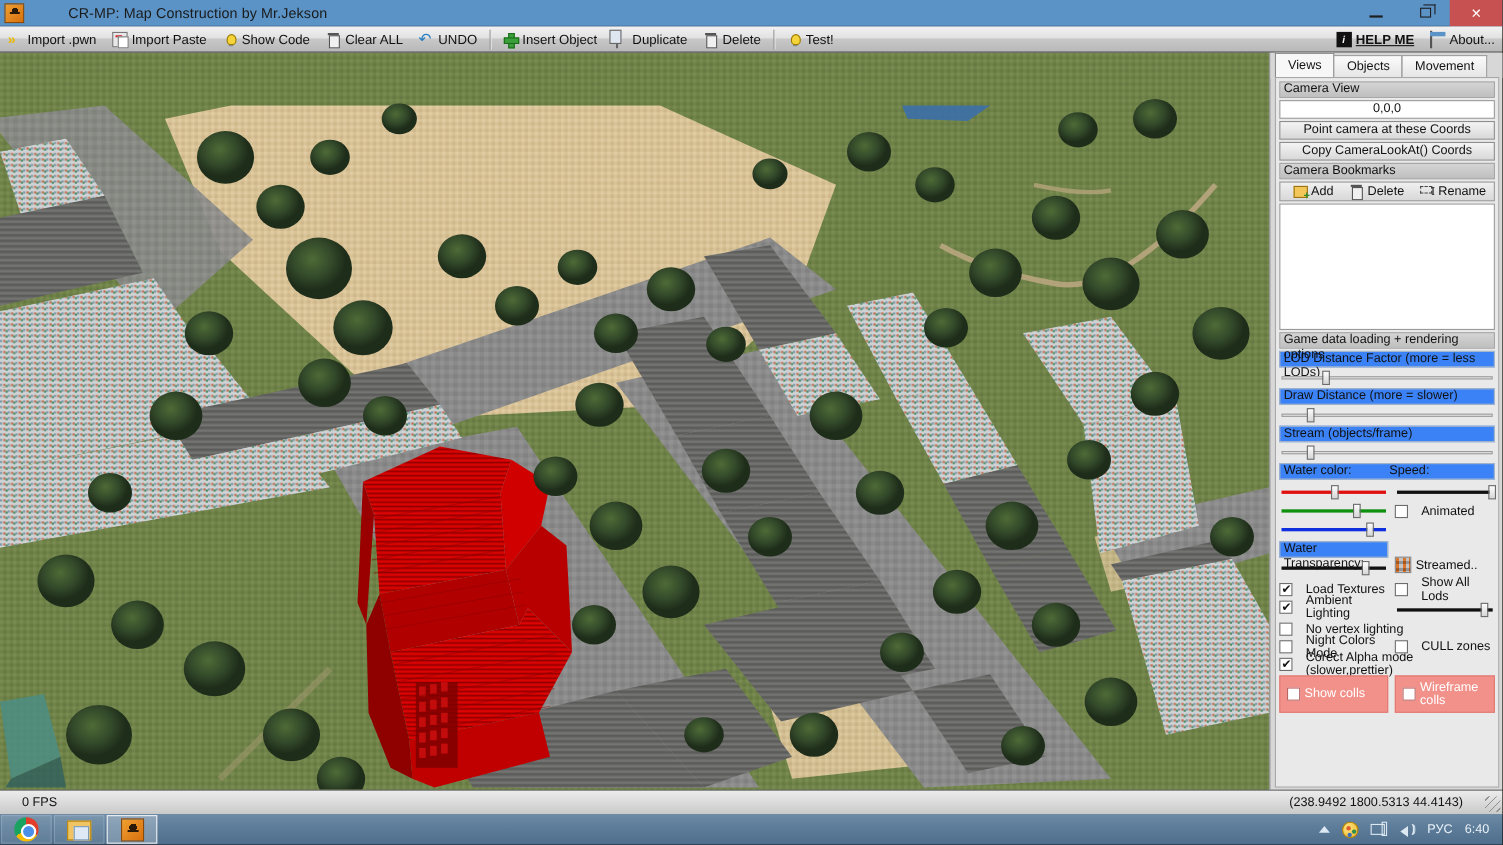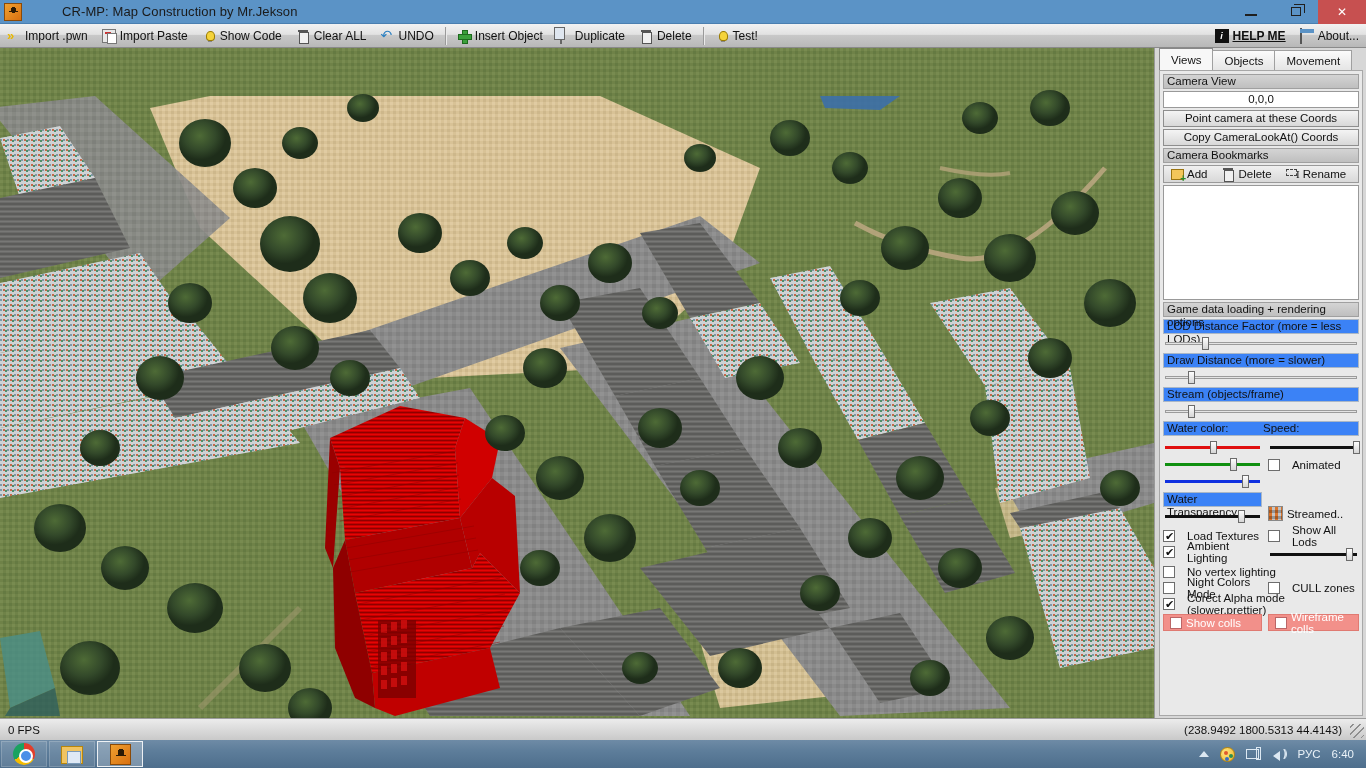--- a/index.html
+++ b/index.html
@@ -125,21 +125,21 @@
   .txtbox {
     height: 17px; background: #fff; border: 1px solid #999; text-align: center;
     line-height: 15px; font-size: 11.5px; margin-bottom: 2px;
   }
   .btn {
     height: 17px; background: linear-gradient(to bottom,#f4f4f4,#d8d8d8);
     border: 1px solid #8e8e8e; text-align: center; line-height: 15px;
     font-size: 11.5px; margin-bottom: 2px;
   }
   .btnrow { display: flex; height: 18px; background: linear-gradient(to bottom,#f0f0f0,#d8d8d8);
-            border: 1px solid #9a9a9a; margin-bottom: 2px; align-items: center; }
+            border: 1px solid #9a9a9a; margin-bottom: 2px; align-items: center; justify-content: flex-end; }
   .btnrow > div { display: flex; align-items: center; gap: 3px; padding: 0 7px; height: 16px; }
   .ico-addfolder { width: 13px; height: 11px; background: #f3c65a; border: 1px solid #9a7410;
                    position: relative; }
   .ico-addfolder::after { content:"+"; position: absolute; right:-3px; bottom:-5px;
       font-size: 10px; color: #2d8a2d; font-weight: bold; line-height: 10px; }
   .ico-rename { width: 14px; height: 11px; position: relative; }
   .ico-rename::before { content:""; position:absolute; left:0; top:0; width:9px; height:5px;
       border: 1px dashed #444; }
   .ico-rename::after { content:"I"; position:absolute; right:0px; top:-1px; font-size:11px;
       font-family:"Liberation Serif",serif; color:#111; }
@@ -153,34 +153,34 @@
             background: linear-gradient(to bottom,#fdfdfd,#d6d6d6);
             border: 1px solid #6b6b6b; }
   .slider.short .strack { left: 2px; right: 2px; }
 
   .cbrow { display: flex; align-items: center; gap: 12px; height: 16px; }
   .cb { width: 12px; height: 12px; background: #fff; border: 1px solid #6d6d6d;
         position: relative; flex: none; }
   .cb.checked::after { content: "\2714"; position: absolute; left: 1px; top: -2px;
         font-size: 11px; color: #111; line-height: 14px; }
   .redbtn { background: #f2908a; border: 1px solid #e07a72; color: #fff;
-            display: flex; align-items: center; gap: 4px; padding: 1px 6px; height: 17px; }
+            display: flex; align-items: center; gap: 4px; padding: 1px 6px; height: 34px; }
   .redbtn .cb { background: #fff; border-color: #b66; }
   .ico-streamed { width: 15px; height: 15px; flex: none;
     background:
       repeating-linear-gradient(to right,#f08030 0 3px,#d8d8d8 3px 6px),
       repeating-linear-gradient(to bottom,#e8e8e8 0 3px,#b0b0b0 3px 6px);
     background-blend-mode: multiply; border: 1px solid #888; }
 
   
   .statusbar {
     position: absolute; left: 0; top: 718px; width: 1366px; height: 22px;
     background: linear-gradient(to bottom,#ececec,#c9c9c9);
     border-top: 1px solid #9c9c9c; display: flex; align-items: center;
-    font-size: 11.5px; color: #111; padding: 0 8px;
+    font-size: 11.5px; color: #111; padding: 0 20px;
   }
   .sb-left { flex: none; }
   .sb-spacer { flex: 1; }
   .sb-coords { flex: none; padding-right: 16px; }
   .sb-grip { position: absolute; right: 2px; bottom: 2px; width: 14px; height: 14px;
     background:
       repeating-linear-gradient(135deg, transparent 0 2px, #8e8e8e 2px 3px, transparent 3px 5px); }
 
   
   .taskbar {

